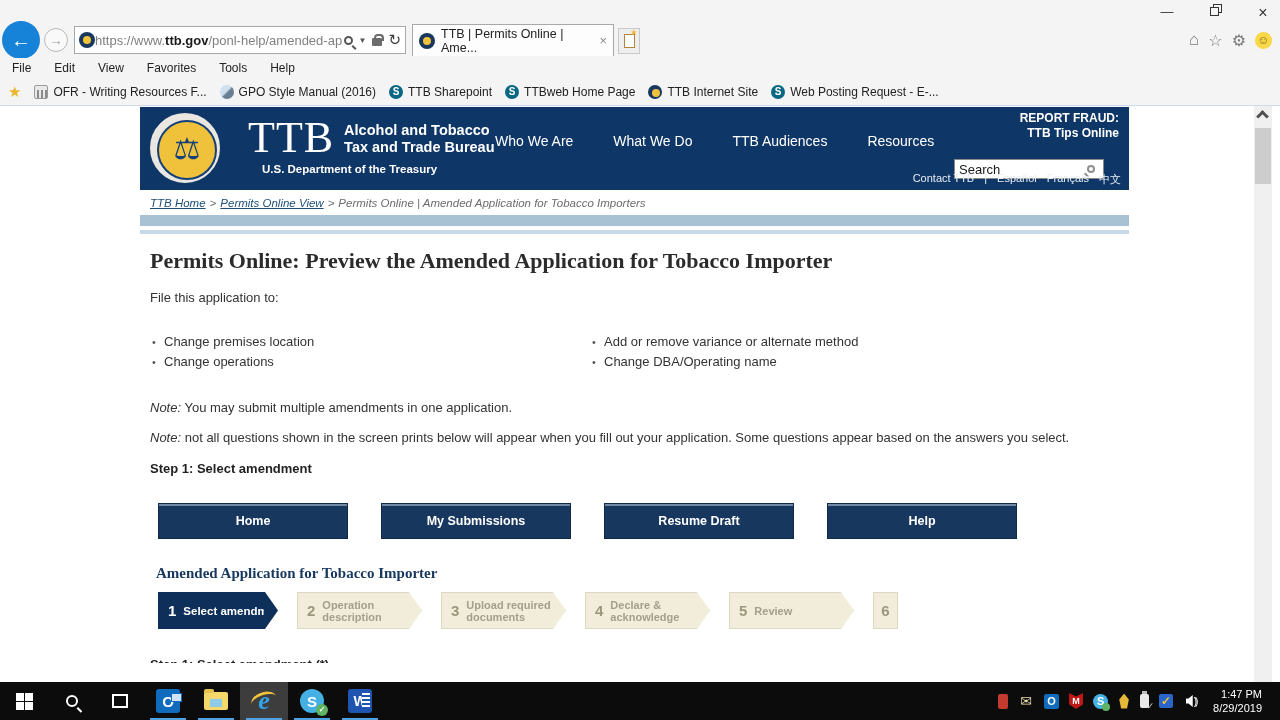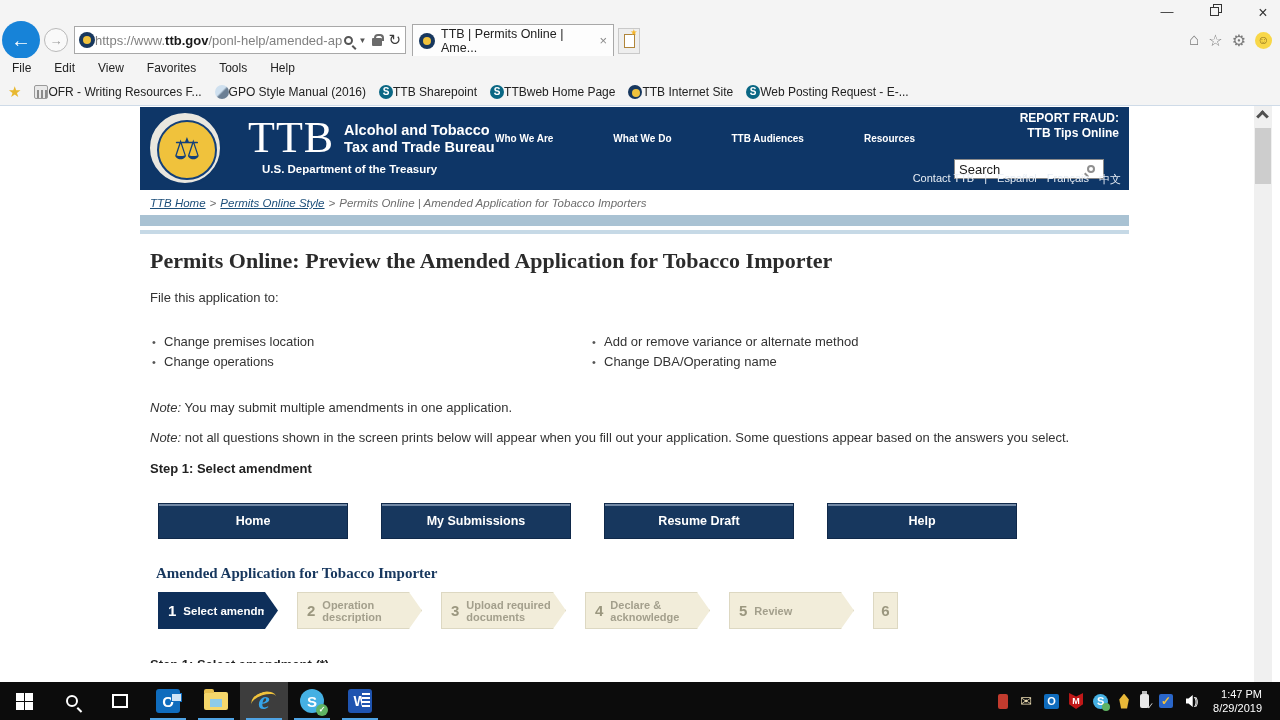--- a/index.html
+++ b/index.html
@@ -32,21 +32,21 @@
   .win-controls { position:absolute; right:6px; top:4px; display:flex; gap:26px; color:#333; }
   .win-controls span { width:22px; text-align:center; font-size:13px; }
   .btn-restore { position:relative; display:inline-block; }
   .btn-restore i { position:absolute; left:6px; top:3px; width:9px; height:9px; border:1px solid #333; background:transparent; }
   .btn-restore i.b { left:9px; top:0; }
   .btn-restore i.f { background:#f4f4f4; }
   .cmd-icons { position:absolute; right:8px; top:30px; display:flex; gap:9px; align-items:center; color:#7a7a7a; font-size:15px; }
   .smiley { width:17px; height:17px; border-radius:50%; background:#f8d748; color:#8a6d1d; font-size:12px; line-height:16px; text-align:center; }
   .menubar { position:absolute; top:58px; left:0; width:1280px; height:20px; display:flex; align-items:center; gap:23px; padding-left:12px; font-size:12px; color:#222; background:#f4f4f4; }
   .favbar { position:absolute; top:78px; left:0; width:1280px; height:27px; display:flex; align-items:center; gap:13px; padding-left:8px; font-size:12px; color:#222; background:#f4f4f4; }
-  .fav-item { display:flex; align-items:flex-end; }
+  .fav-item { display:flex; align-items:flex-end; gap:5px; }
   .fav-star { color:#e8b830; font-size:15px; }
   .fi { display:inline-block; width:14px; height:14px; border-radius:2px; position:relative; flex:0 0 auto; }
   .fi-bank { background:#e9e9e9; border:1px solid #9a9a9a; background-image:repeating-linear-gradient(90deg,#8b8b8b 0 2px,transparent 2px 4px); background-size:10px 8px; background-position:2px 4px; background-repeat:no-repeat; }
   .fi-gpo { background:linear-gradient(135deg,#cfe0ef 45%,#6b7f94 55%); border-radius:50%; }
   .fi-sp { background:#0a6784; color:#fff; font-size:10px; font-weight:bold; text-align:center; line-height:14px; border-radius:50% ; }
 
   
   .viewport { position:absolute; top:106px; left:0; width:1254px; height:576px; background:#fff; overflow:hidden; }
   .scrollbar { position:absolute; top:106px; right:8px; width:18px; height:576px; background:#f0f0f0; }
   .sb-up { position:absolute; top:6px; left:4px; width:9px; height:9px; border-top:3px solid #505050; border-right:3px solid #505050; transform:rotate(-45deg); }
@@ -54,21 +54,21 @@
 
   .site { position:absolute; left:140px; top:1px; width:989px; }
   .site-header { position:relative; height:83px; background:#0e3667; color:#fff; }
   .seal { position:absolute; left:8px; top:4px; width:74px; height:74px; border-radius:50%; background:#e9e7df; border:2px solid #0e3667; }
   .seal::before { content:""; position:absolute; left:7px; top:7px; width:56px; height:56px; border-radius:50%; background:#f0c23c; border:2px solid #13407a; }
   .seal::after { content:"⚖"; position:absolute; left:0; top:0; width:74px; height:70px; display:flex; align-items:center; justify-content:center; font-size:30px; color:#13407a; }
   .brand { position:absolute; left:108px; top:8px; display:flex; gap:10px; }
   .brand-acronym { font-family:"Liberation Serif", serif; font-size:44px; line-height:46px; letter-spacing:1px; }
   .brand-name { font-size:14.5px; font-weight:bold; line-height:17px; padding-top:7px; }
   .brand-dept { position:absolute; left:122px; top:56px; font-size:11.5px; font-weight:bold;text-align:right; }
-  .site-nav { position:absolute; left:355px; top:26px; display:flex; gap:60px; font-size:10px; font-weight:bold; }
+  .site-nav { position:absolute; left:355px; top:26px; display:flex; gap:40px; font-size:14px; font-weight:normal; }
   .fraud { position:absolute; right:10px; top:4px; text-align:right; font-size:12px; font-weight:bold; line-height:15px; }
   .search-wrap { position:absolute; right:25px; top:52px; width:150px; height:20px; background:#fff; border:1px solid #8a8a8a; display:flex; align-items:center; }
   .search-wrap input { flex:1; border:none; outline:none; font-size:13px; padding:0 4px; color:#1a1a1a; width:120px; font-family:"Liberation Sans",sans-serif; background:transparent; }
   .search-mag { width:8px; height:8px; border:2px solid #8f8f8f; border-radius:50%; position:relative; margin-right:8px; }
   .search-mag::after { content:""; position:absolute; left:-5px; top:7px; width:5px; height:2px; background:#8f8f8f; transform:rotate(45deg); }
   .utility { position:absolute; right:8px; bottom:3px; font-size:11px; color:#e8eef5; display:flex; gap:10px; }
 
   .breadcrumb { margin:7px 0 0 10px; font-size:11.5px; font-style:italic; color:#6d6d6d; }
   .breadcrumb a { color:#1c4e79; text-decoration:underline; }
   .bc-sep { margin:0 4px; }
@@ -253,21 +253,21 @@
         <div class="utility">
           <span>Contact TTB</span>
           <span>|</span>
           <span>Español</span>
           <span>Français</span>
           <span>中文</span>
         </div>
       </div>
 
       <div class="breadcrumb">
-        <a>TTB Home</a><span class="bc-sep">&gt;</span><a>Permits Online Style</a><span class="bc-sep">&gt;</span><span>Permits Online | Amended Application for Tobacco Importers</span>
+        <a>TTB Home</a><span class="bc-sep">&gt;</span><a>Permits Online View</a><span class="bc-sep">&gt;</span><span>Permits Online | Amended Application for Tobacco Importers</span>
       </div>
       <div class="bar1"></div>
       <div class="bar2"></div>
 
       <div class="h1">Permits Online: Preview the Amended Application for Tobacco Importer</div>
       <div class="intro">File this application to:</div>
 
       <div class="bullets">
         <ul>
           <li>Change premises location</li>

